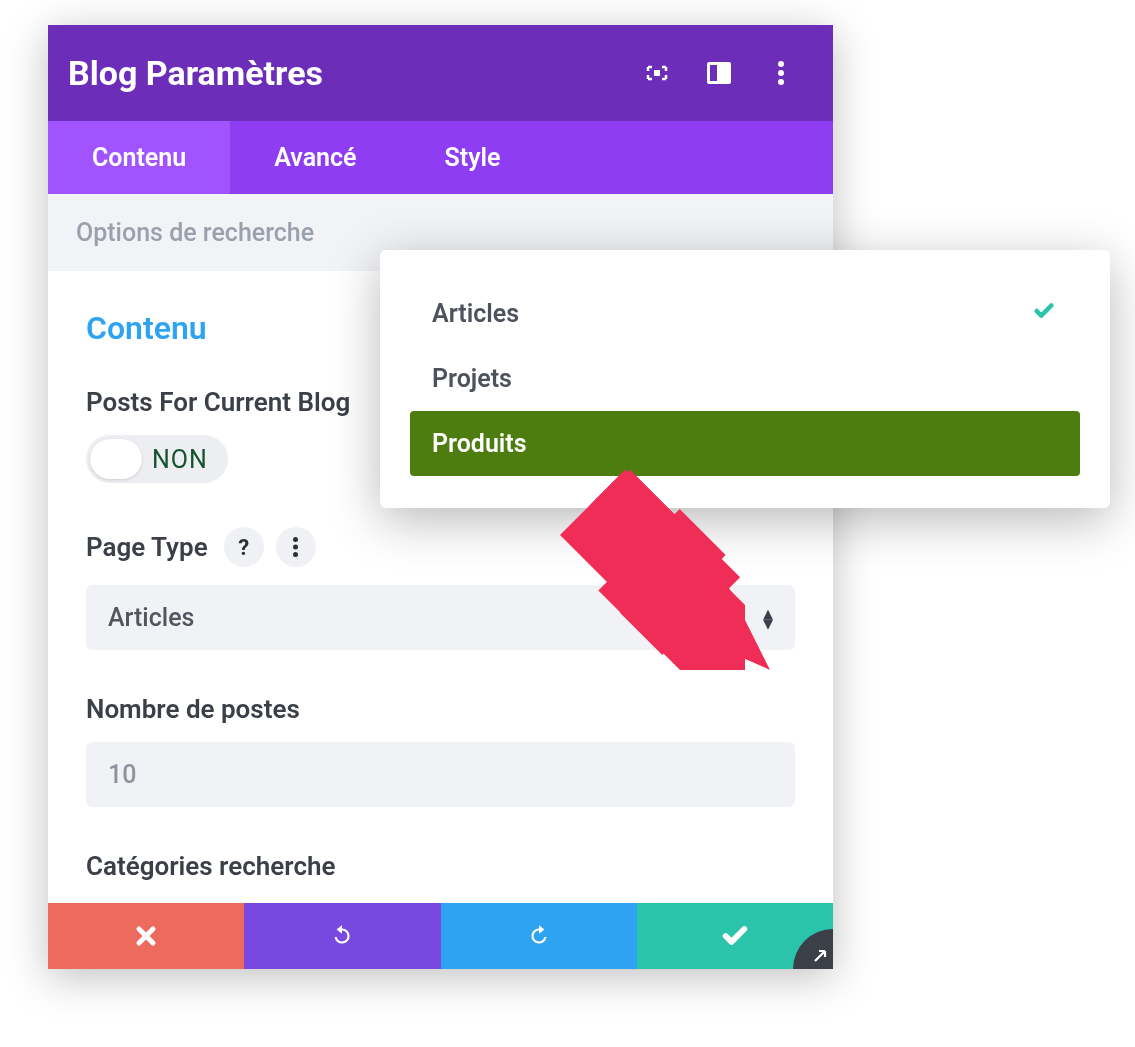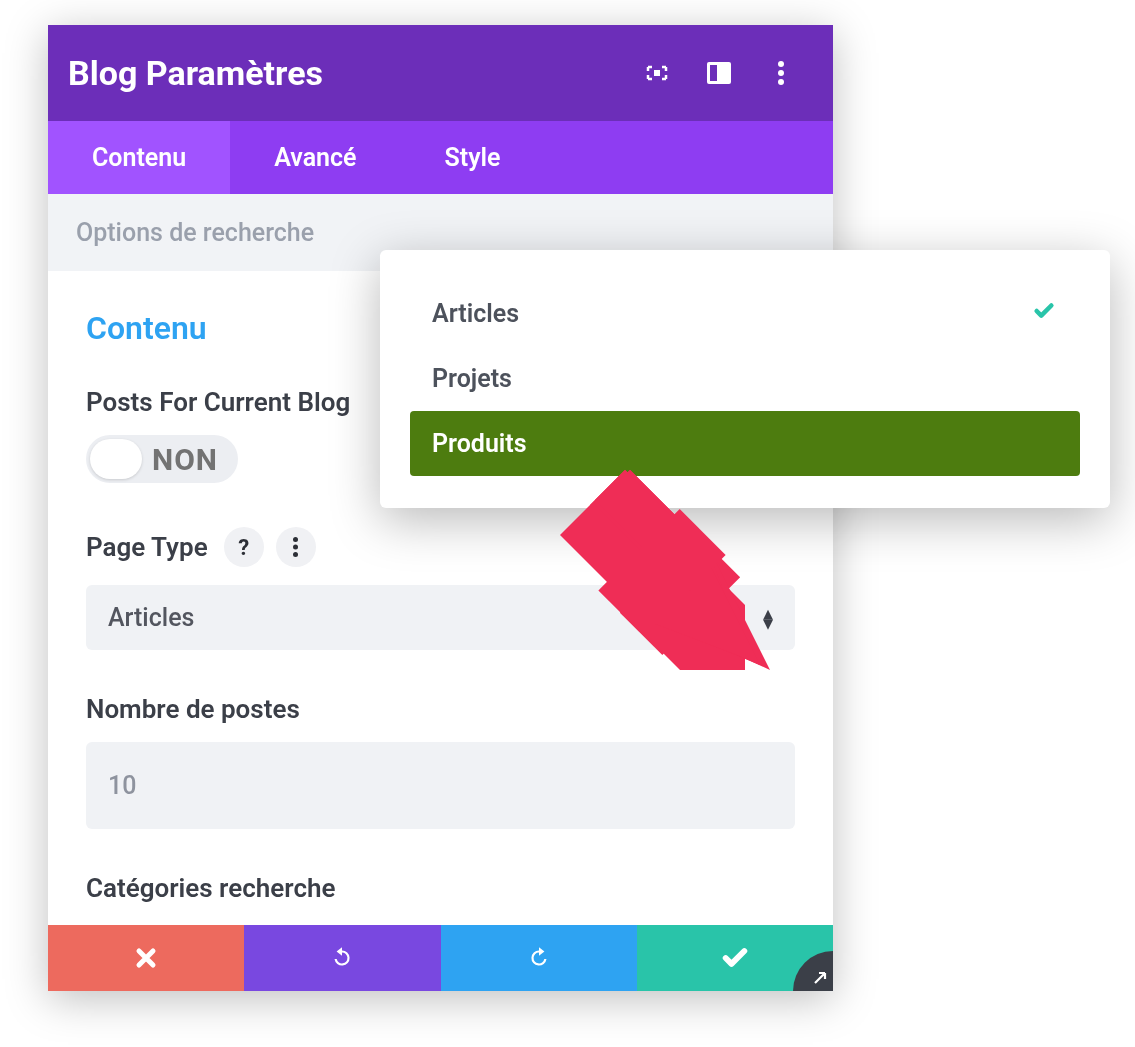--- a/index.html
+++ b/index.html
@@ -110,23 +110,23 @@
     margin-bottom: 44px;
   }
   .toggle-knob {
     width: 52px;
     height: 40px;
     background: #ffffff;
     border-radius: 22px;
     box-shadow: 0 1px 3px rgba(0,0,0,0.15);
   }
   .toggle-label {
-    color: #737373;
-    font-size: 30px;
-    font-weight: 700;
+    color: #14532d;
+    font-size: 25px;
+    font-weight: 400;
     padding: 0 16px 0 10px;
     letter-spacing: 1px;
   }
   .select-field {
     background: #f0f2f5;
     border-radius: 6px;
     padding: 18px 22px;
     display: flex;
     align-items: center;
     justify-content: space-between;
@@ -141,21 +141,21 @@
   .select-arrows {
     color: #3b3f48;
     font-size: 20px;
     line-height: 10px;
     display: flex;
     flex-direction: column;
   }
   .input-field {
     background: #f0f2f5;
     border-radius: 6px;
-    padding: 29px 22px;
+    padding: 18px 22px;
     color: #8e939e;
     font-size: 25px;
     font-weight: 500;
     margin-bottom: 44px;
   }
   .footer {
     display: flex;
     height: 66px;
   }
   .footer-btn {

